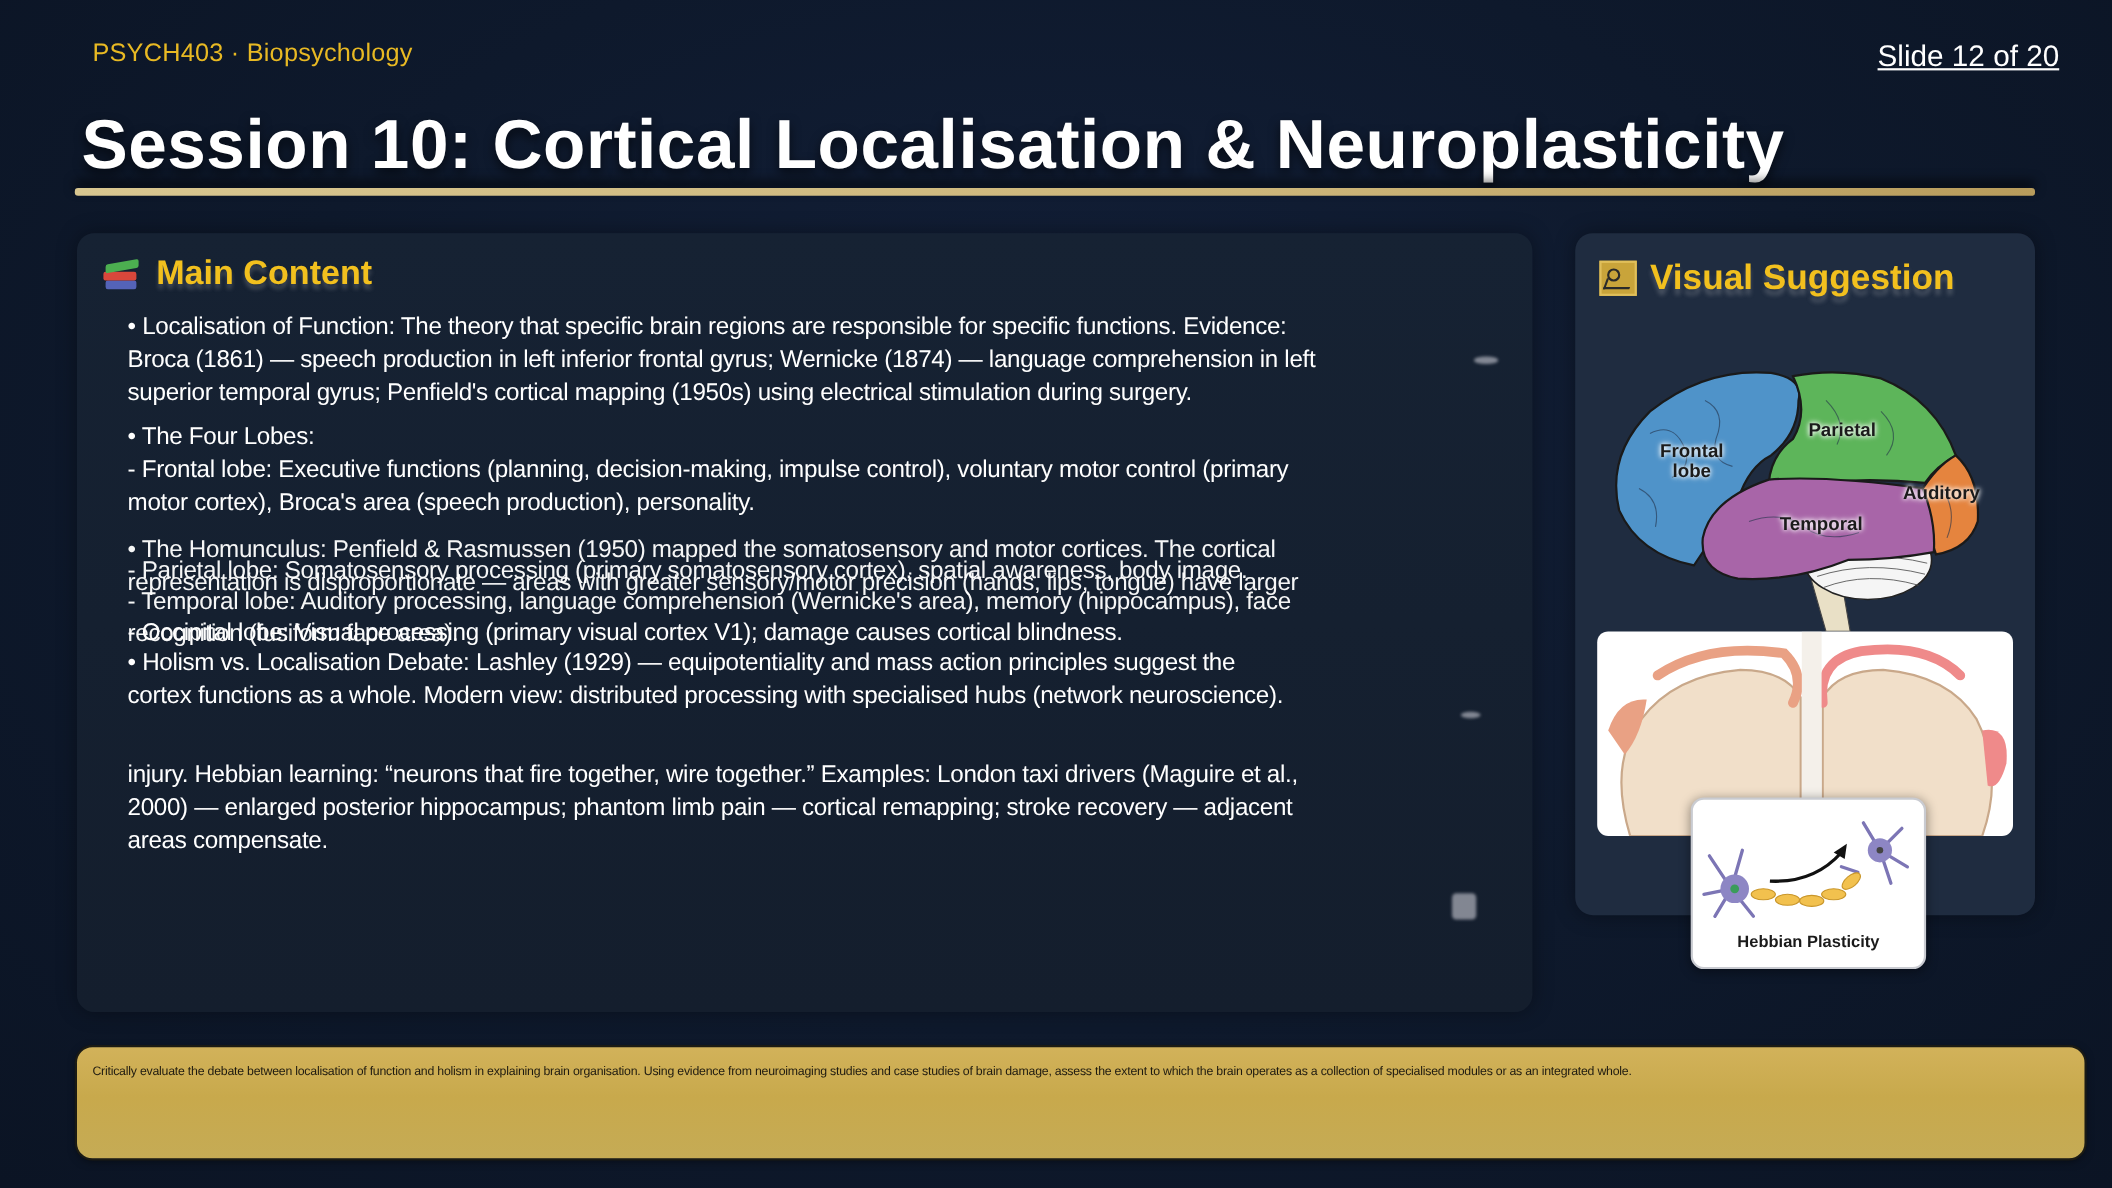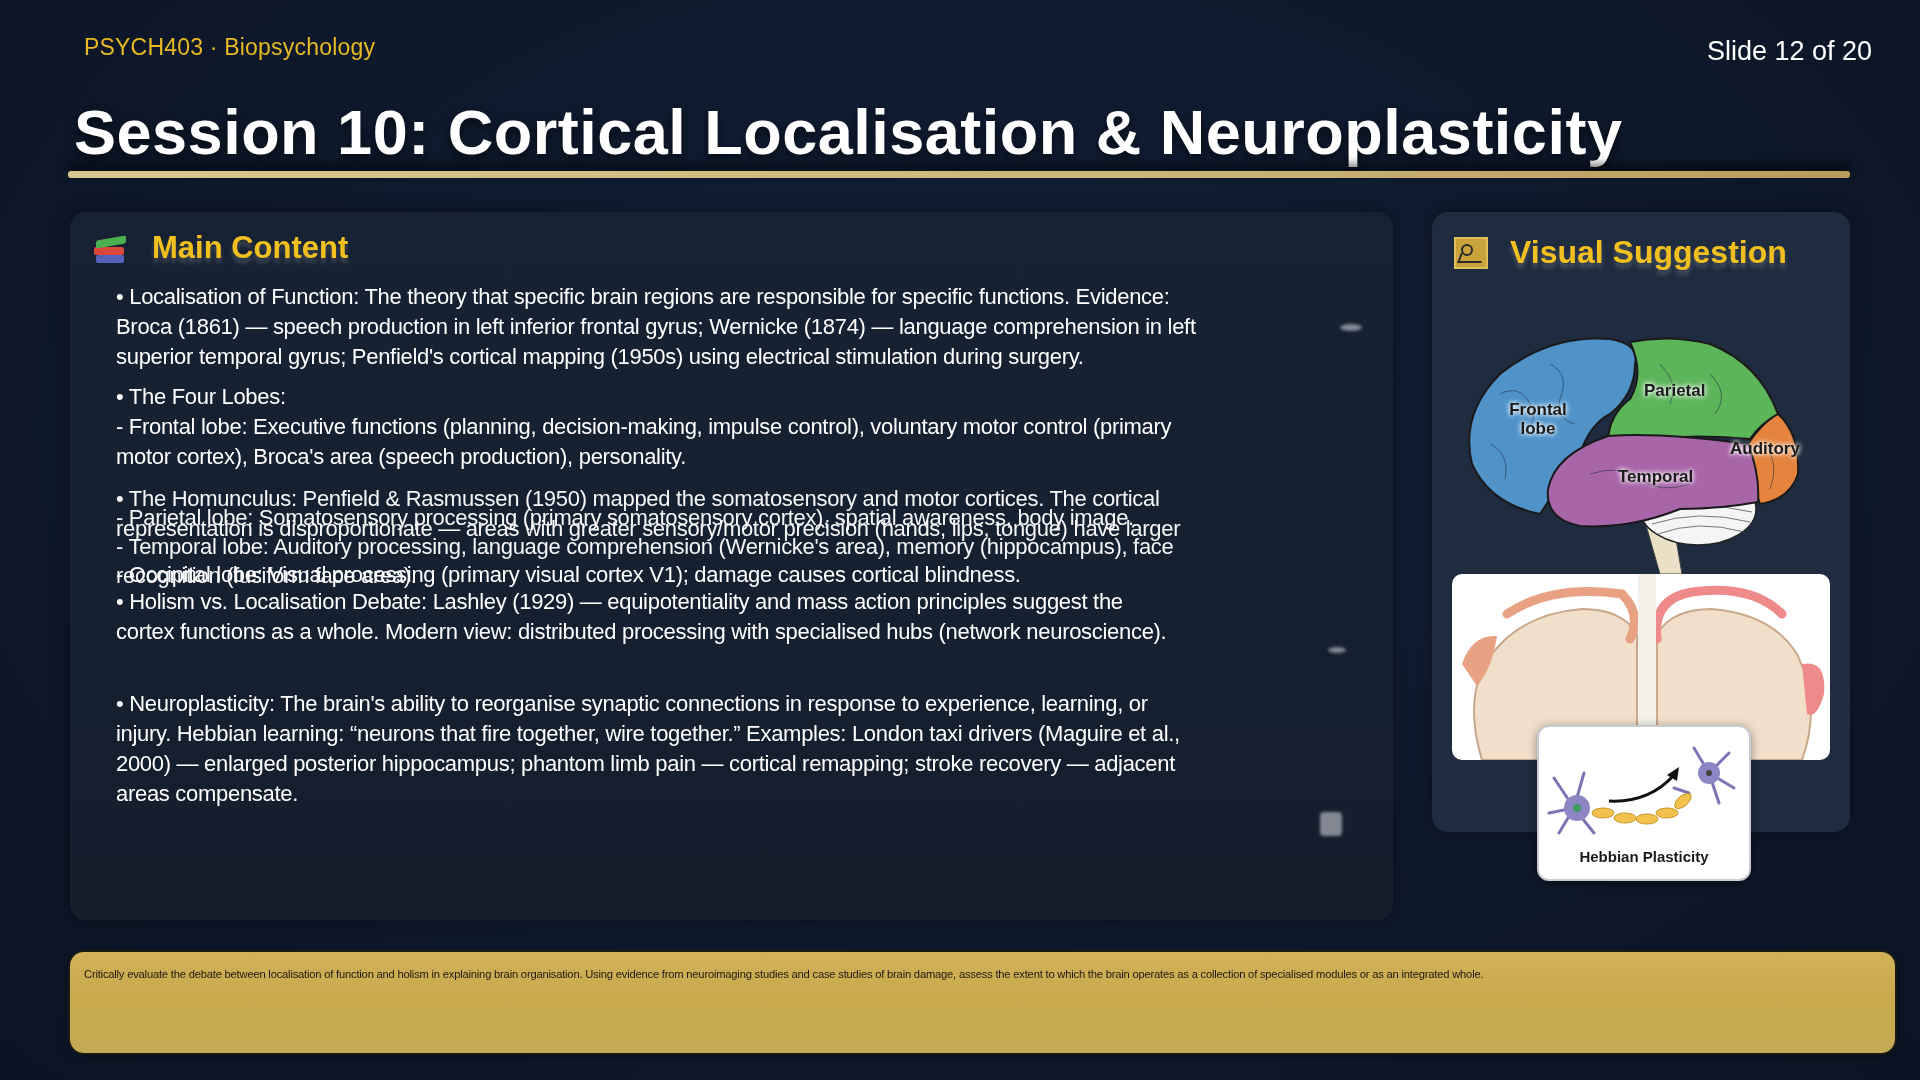--- a/index.html
+++ b/index.html
@@ -7,39 +7,39 @@
     width:1920px; height:1080px; overflow:hidden; position:relative;
     background: radial-gradient(ellipse at 50% 40%, #13203a 0%, #0e192c 55%, #0b1424 100%);
     font-family: "Liberation Sans", sans-serif;
     color:#fff;
   }
   .course {
     position:absolute; left:84px; top:34px; font-size:23px; color:#e8b923;
     letter-spacing:0.2px;
   }
   .slide-count {
-    position:absolute; right:48px; top:36px; font-size:27px; color:#fff;
+    position:absolute; right:48px; top:36px; font-size:27px; color:#fff;text-decoration:underline;
   }
   .title {
     position:absolute; left:74px; top:96px; font-size:63px; font-weight:bold; color:#fff;
     letter-spacing:0.5px; white-space:nowrap;
     text-shadow: 0 4px 10px rgba(0,0,0,0.6);
   }
   .title-rule {
     position:absolute; left:68px; top:171px; width:1782px; height:7px;
     background: linear-gradient(90deg, #d8c690 0%, #cdb67a 60%, #b89c5c 100%);
     border-radius:3px; box-shadow: 0 -6px 10px rgba(0,0,0,0.7);
   }
   .panel-main {
     position:absolute; left:70px; top:212px; width:1323px; height:708px;
     background: linear-gradient(180deg, #162233 0%, #141e2d 100%);
     border-radius:16px; box-shadow: 0 0 18px rgba(0,0,0,0.35);
   }
   .panel-header {
-    position:absolute; display:flex; align-items:center; gap:22px;
+    position:absolute; display:flex; align-items:center; gap:12px;
     font-weight:bold; color:#f2c01e;
     text-shadow: 0 5px 4px rgba(200,200,200,0.25);
   }
   .main-header { left:24px; top:18px; font-size:31px; }
   .books-icon { width:36px; height:32px; position:relative; }
   .book { position:absolute; height:8px; border-radius:2px; }
   .b1 { left:2px; top:6px; width:30px; background:#4caf50; transform:skewY(-10deg); }
   .b2 { left:0px; top:15px; width:30px; background:#d9473b; }
   .b3 { left:2px; top:23px; width:28px; background:#5463b8; }
   .content {
@@ -141,21 +141,20 @@
       <p>• The Homunculus: Penfield &amp; Rasmussen (1950) mapped the somatosensory and motor cortices. The cortical</p>
       <p>representation is disproportionate — areas with greater sensory/motor precision (hands, lips, tongue) have larger</p>
     </div>
 
     <div class="blk" style="top:305px;">
       <p>• Holism vs. Localisation Debate: Lashley (1929) — equipotentiality and mass action principles suggest the</p>
       <p>cortex functions as a whole. Modern view: distributed processing with specialised hubs (network neuroscience).</p>
     </div>
 
     <div class="blk" style="top:407px;">
-      <p>• Neuroplasticity: The brain's ability to reorganise synaptic connections in response to experience, learning, or</p>
       <p>injury. Hebbian learning: “neurons that fire together, wire together.” Examples: London taxi drivers (Maguire et al.,</p>
       <p>2000) — enlarged posterior hippocampus; phantom limb pain — cortical remapping; stroke recovery — adjacent</p>
       <p>areas compensate.</p>
     </div>
   </div>
 
   <span class="artifact" style="left:1270px; top:112px; width:22px; height:7px;"></span>
   <span class="artifact" style="left:1258px; top:435px; width:18px; height:6px;"></span>
   <span class="artifact" style="left:1250px; top:600px; width:22px; height:24px; border-radius:4px;"></span>
 </div>

